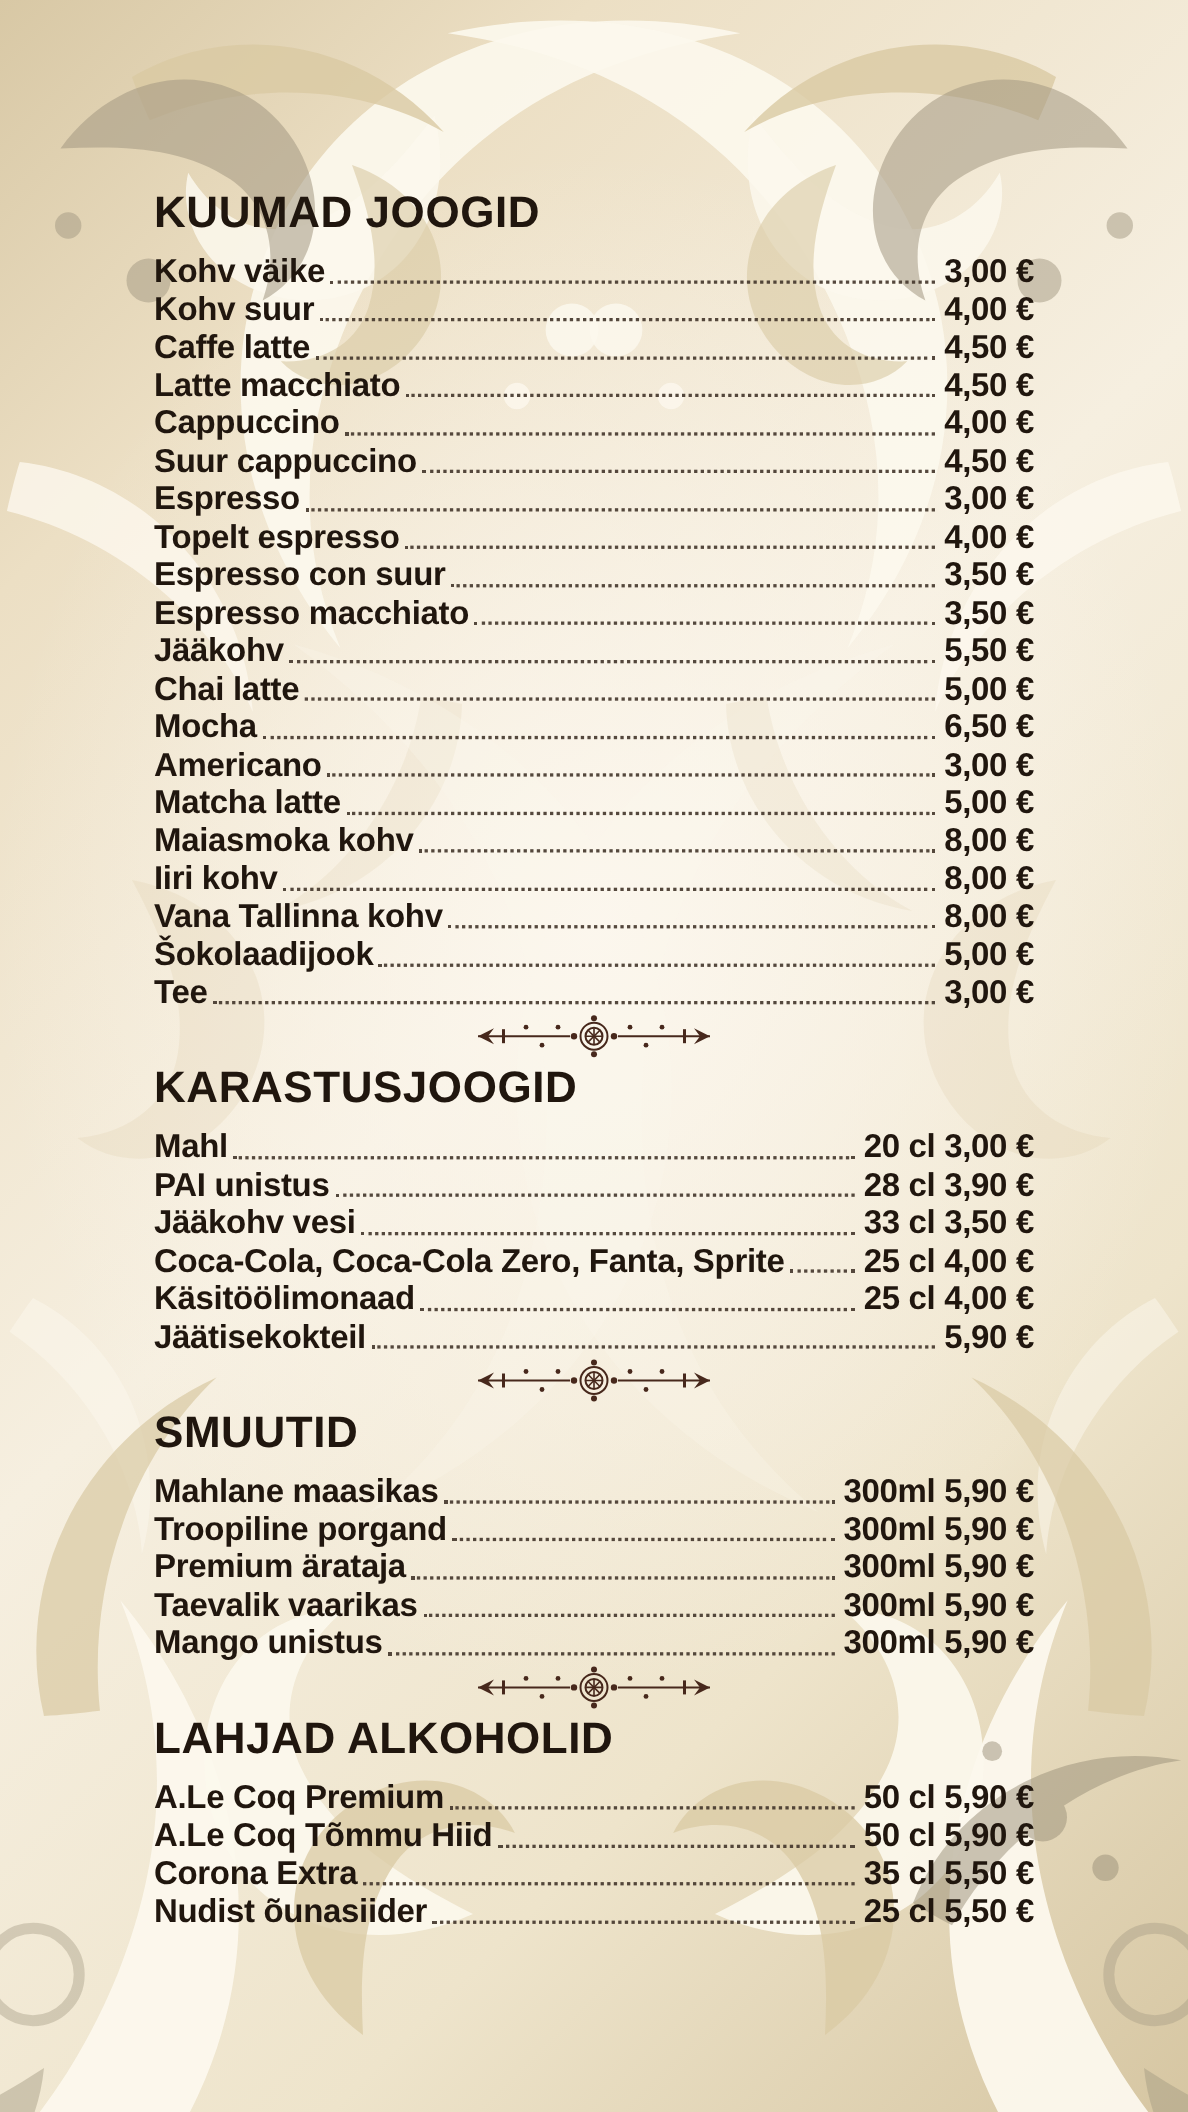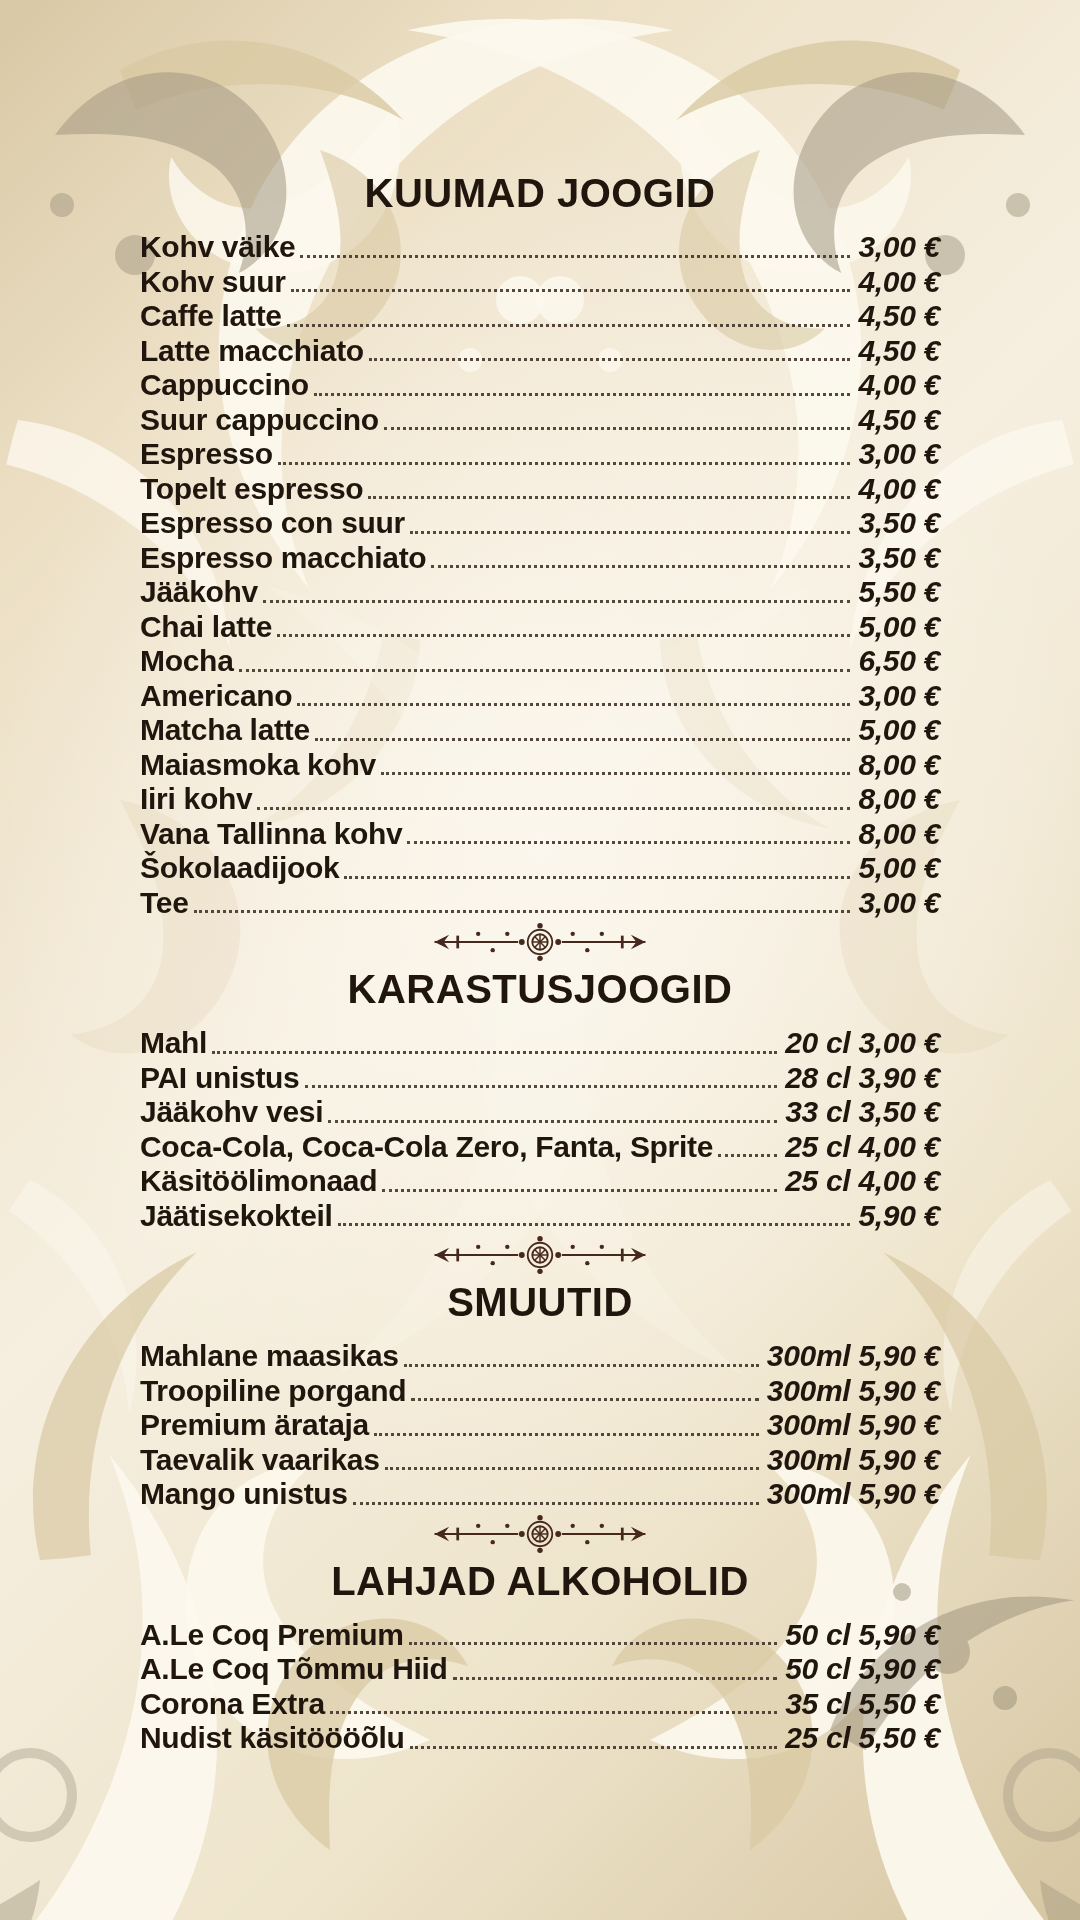--- a/index.html
+++ b/index.html
@@ -30,37 +30,37 @@
     right: 140px;
     top: 170px;
   }
 
   .section-title {
     margin: 0 0 14px 0;
     font-size: 40px;
     line-height: 46px;
     font-weight: 700;
     letter-spacing: 0.5px;
-    text-align: center;
+    text-align: left;
     color: #20160e;
   }
 
   .menu-item {
     display: flex;
     align-items: center;
     height: 34.5px;
     font-size: 30px;
     line-height: 34.5px;
     font-weight: 700;
     letter-spacing: -0.3px;
     color: #20160e;
   }
 
   .item-name  { white-space: nowrap; }
-  .item-price { white-space: nowrap; font-style: italic; }
+  .item-price { white-space: nowrap; }
 
   .leader {
     flex: 1 1 auto;
     min-width: 12px;
     height: 0;
     border-bottom: 3px dotted #43362b;
     align-self: flex-end;
     margin: 0 8px 7px 5px;
     opacity: 0.9;
   }
@@ -392,21 +392,21 @@
     <span class="item-price">50 cl 5,90 €</span>
   </div>
 
   <div class="menu-item">
     <span class="item-name">Corona Extra</span>
     <span class="leader"></span>
     <span class="item-price">35 cl 5,50 €</span>
   </div>
 
   <div class="menu-item">
-    <span class="item-name">Nudist käsitöööõlu</span>
+    <span class="item-name">Nudist õunasiider</span>
     <span class="leader"></span>
     <span class="item-price">25 cl 5,50 €</span>
   </div>
 
 </div>
   </section>
 </main>
 </div>
 
 </body></html>

